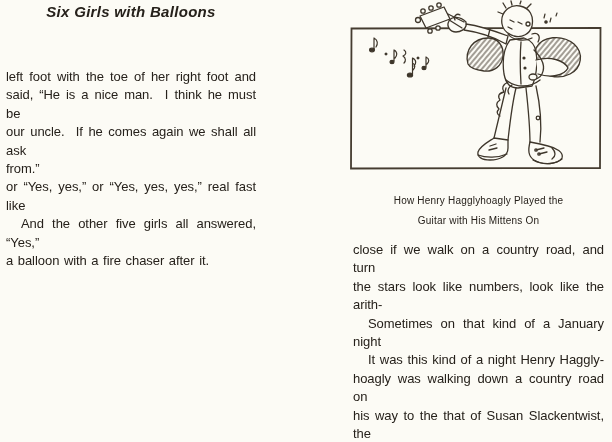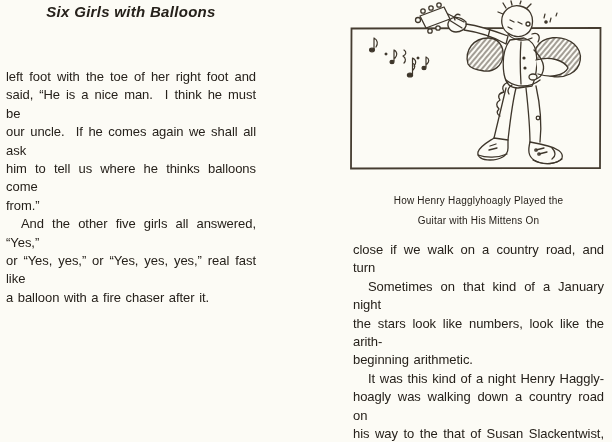--- a/index.html
+++ b/index.html
@@ -49,26 +49,25 @@
 
 <div class="spread">
 
   <div class="running-head">Six Girls with Balloons</div>
 
   <div class="left-body">
     <div class="para">
         <div class="tline">left foot with the toe of her right foot and</div>
         <div class="tline">said, “He is a nice man.&nbsp; I think he must be</div>
         <div class="tline">our uncle.&nbsp; If he comes again we shall all ask</div>
-        <div class="tline">him to tell us where he thinks balloons come</div>
         <div class="tline last">from.”</div>
       </div>
     <div class="para">
+        <div class="tline">or “Yes, yes,” or “Yes, yes, yes,” real fast like</div>
         <div class="tline indent">And the other five girls all answered, “Yes,”</div>
-        <div class="tline">or “Yes, yes,” or “Yes, yes, yes,” real fast like</div>
         <div class="tline last">a balloon with a fire chaser after it.</div>
       </div>
   </div>
 
   <div class="page-num left">174</div>
 
   <svg class="illustration" viewBox="0 0 272 180" xmlns="http://www.w3.org/2000/svg">
     <defs>
       <pattern id="hatch" patternUnits="userSpaceOnUse" width="4" height="4" patternTransform="rotate(40)">
         <rect width="4" height="4" fill="#fcfbf5"></rect>
@@ -157,23 +156,22 @@
   <div class="story-title">
     <div>How Henry Hagglyhoagly Played the</div>
     <div>Guitar with His Mittens On</div>
   </div>
 
   <div class="right-body">
     <div class="para">
         <div class="tline">close if we walk on a country road, and turn</div>
       </div>
     <div class="para">
+        <div class="tline">the stars look like numbers, look like the arith-</div>
         <div class="tline indent">Sometimes on that kind of a January night</div>
-        <div class="tline">the stars look like numbers, look like the arith-</div>
-        <div class="tline last">beginning arithmetic.</div>
       </div>
     <div class="para">
         <div class="tline indent">It was this kind of a night Henry Haggly-</div>
         <div class="tline">hoagly was walking down a country road on</div>
         <div class="tline last">his way to the that of Susan Slackentwist, the</div>
       </div>
   </div>
 
   <div class="page-num right">175</div>
 

